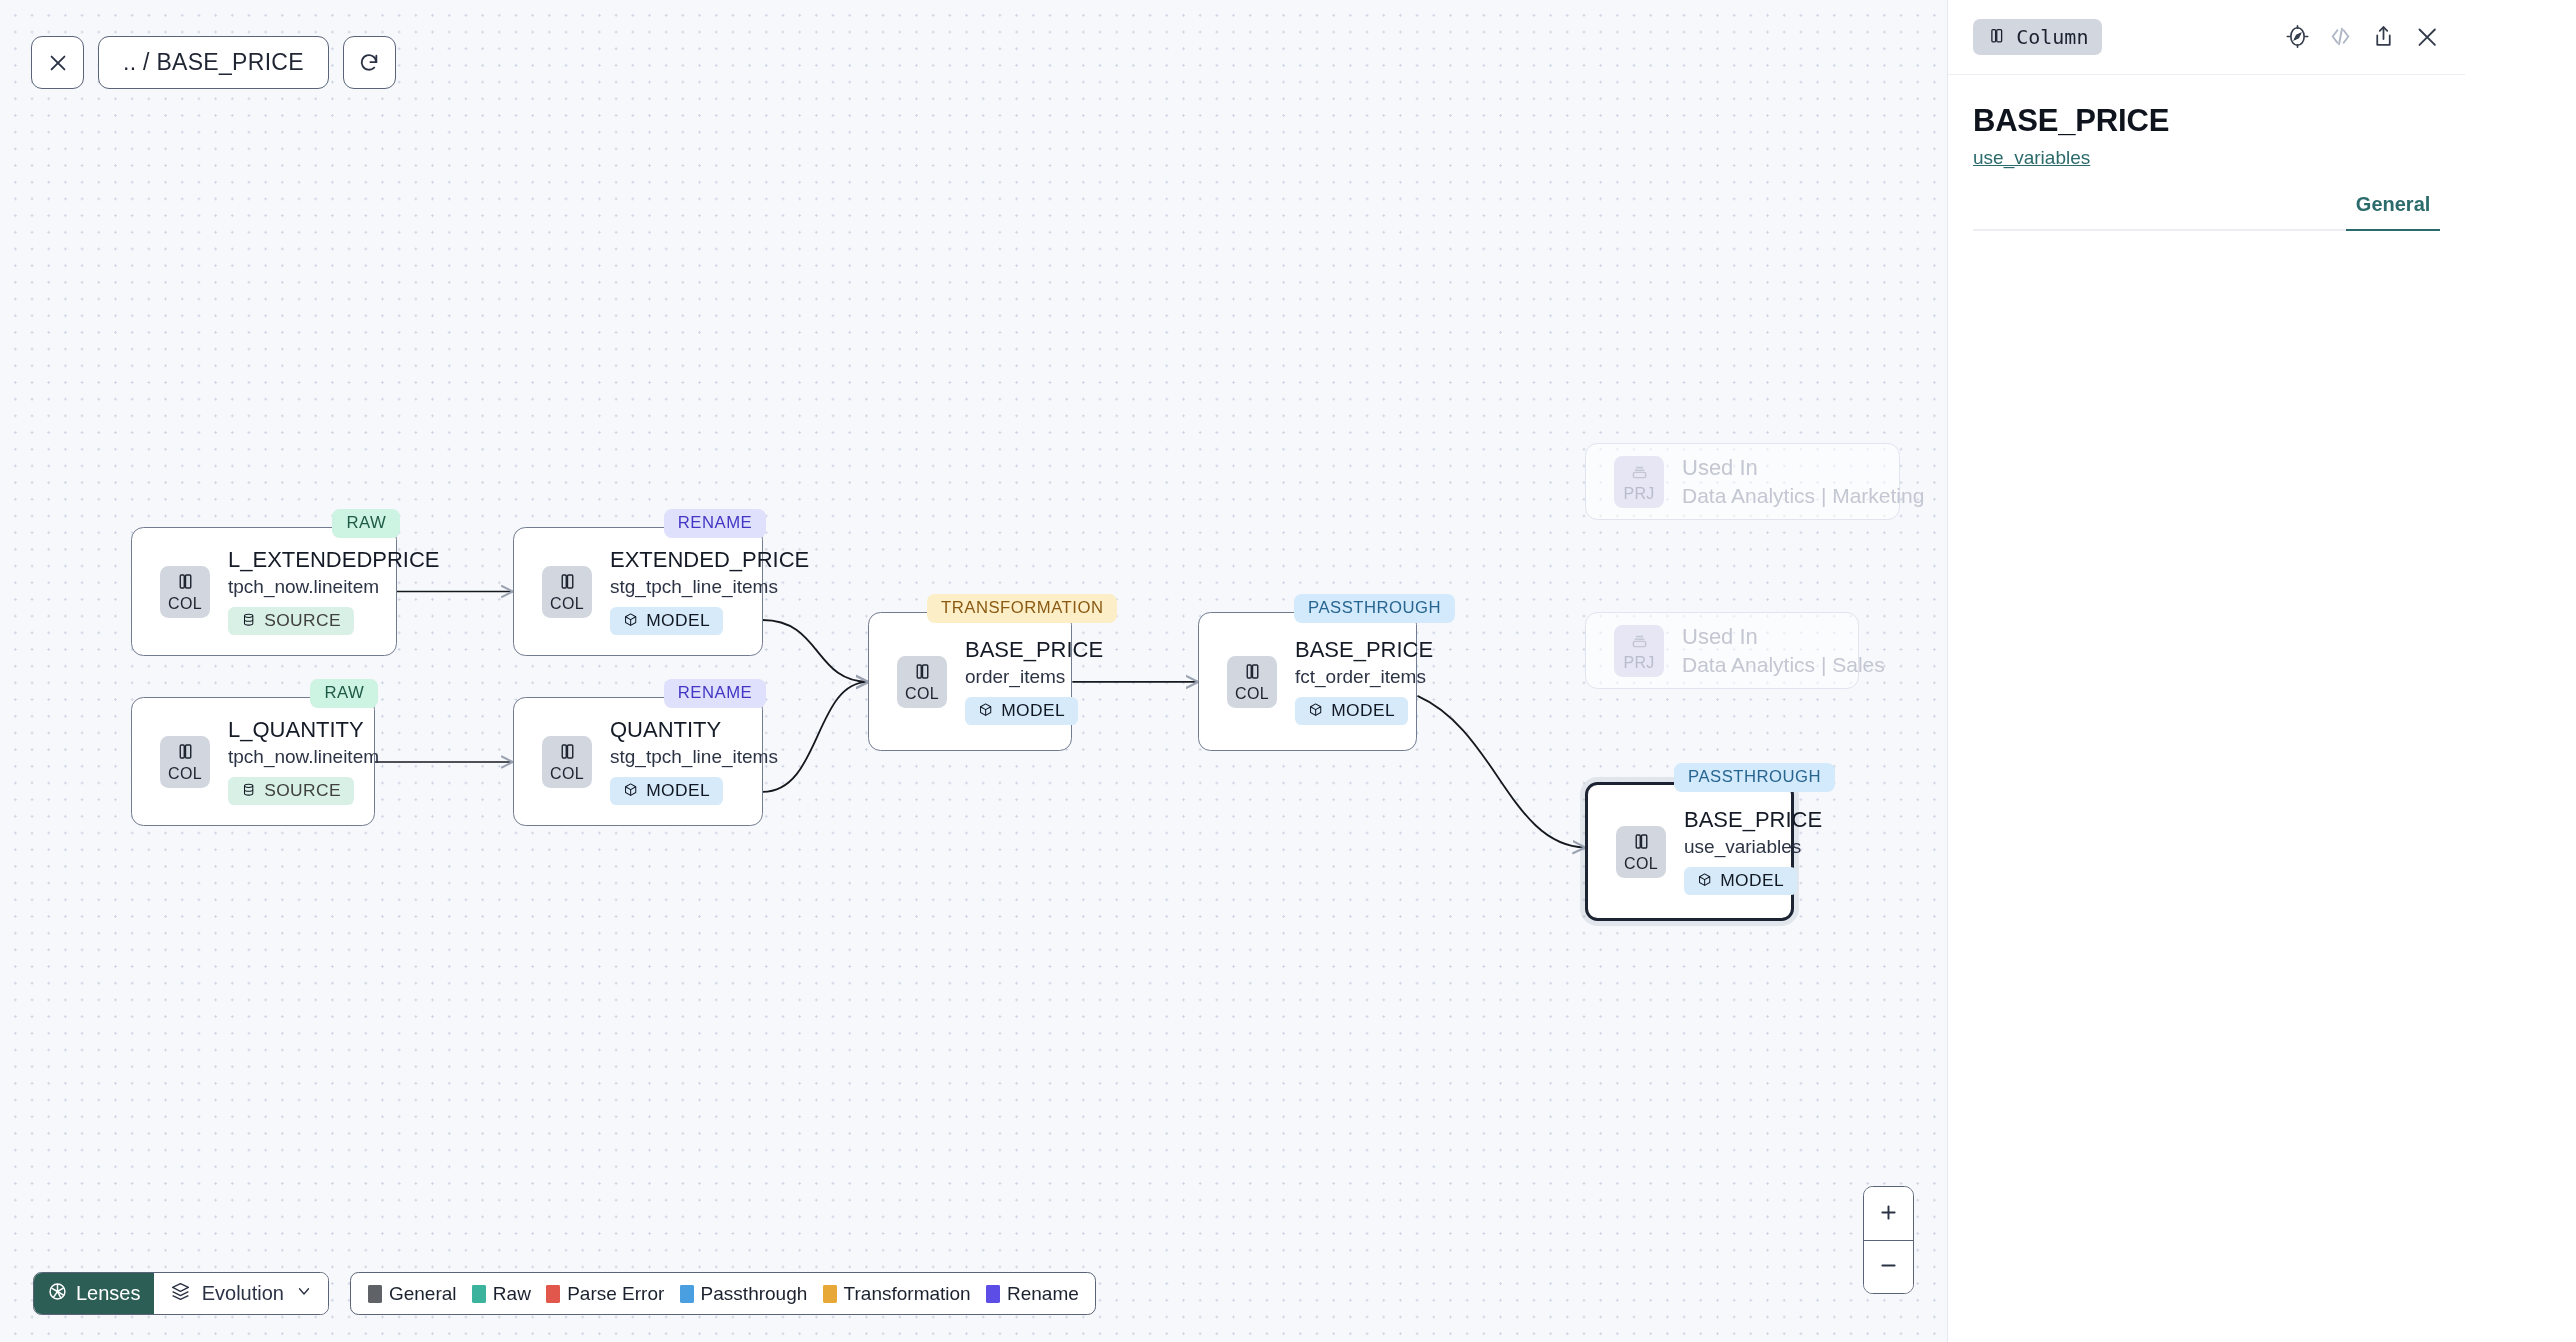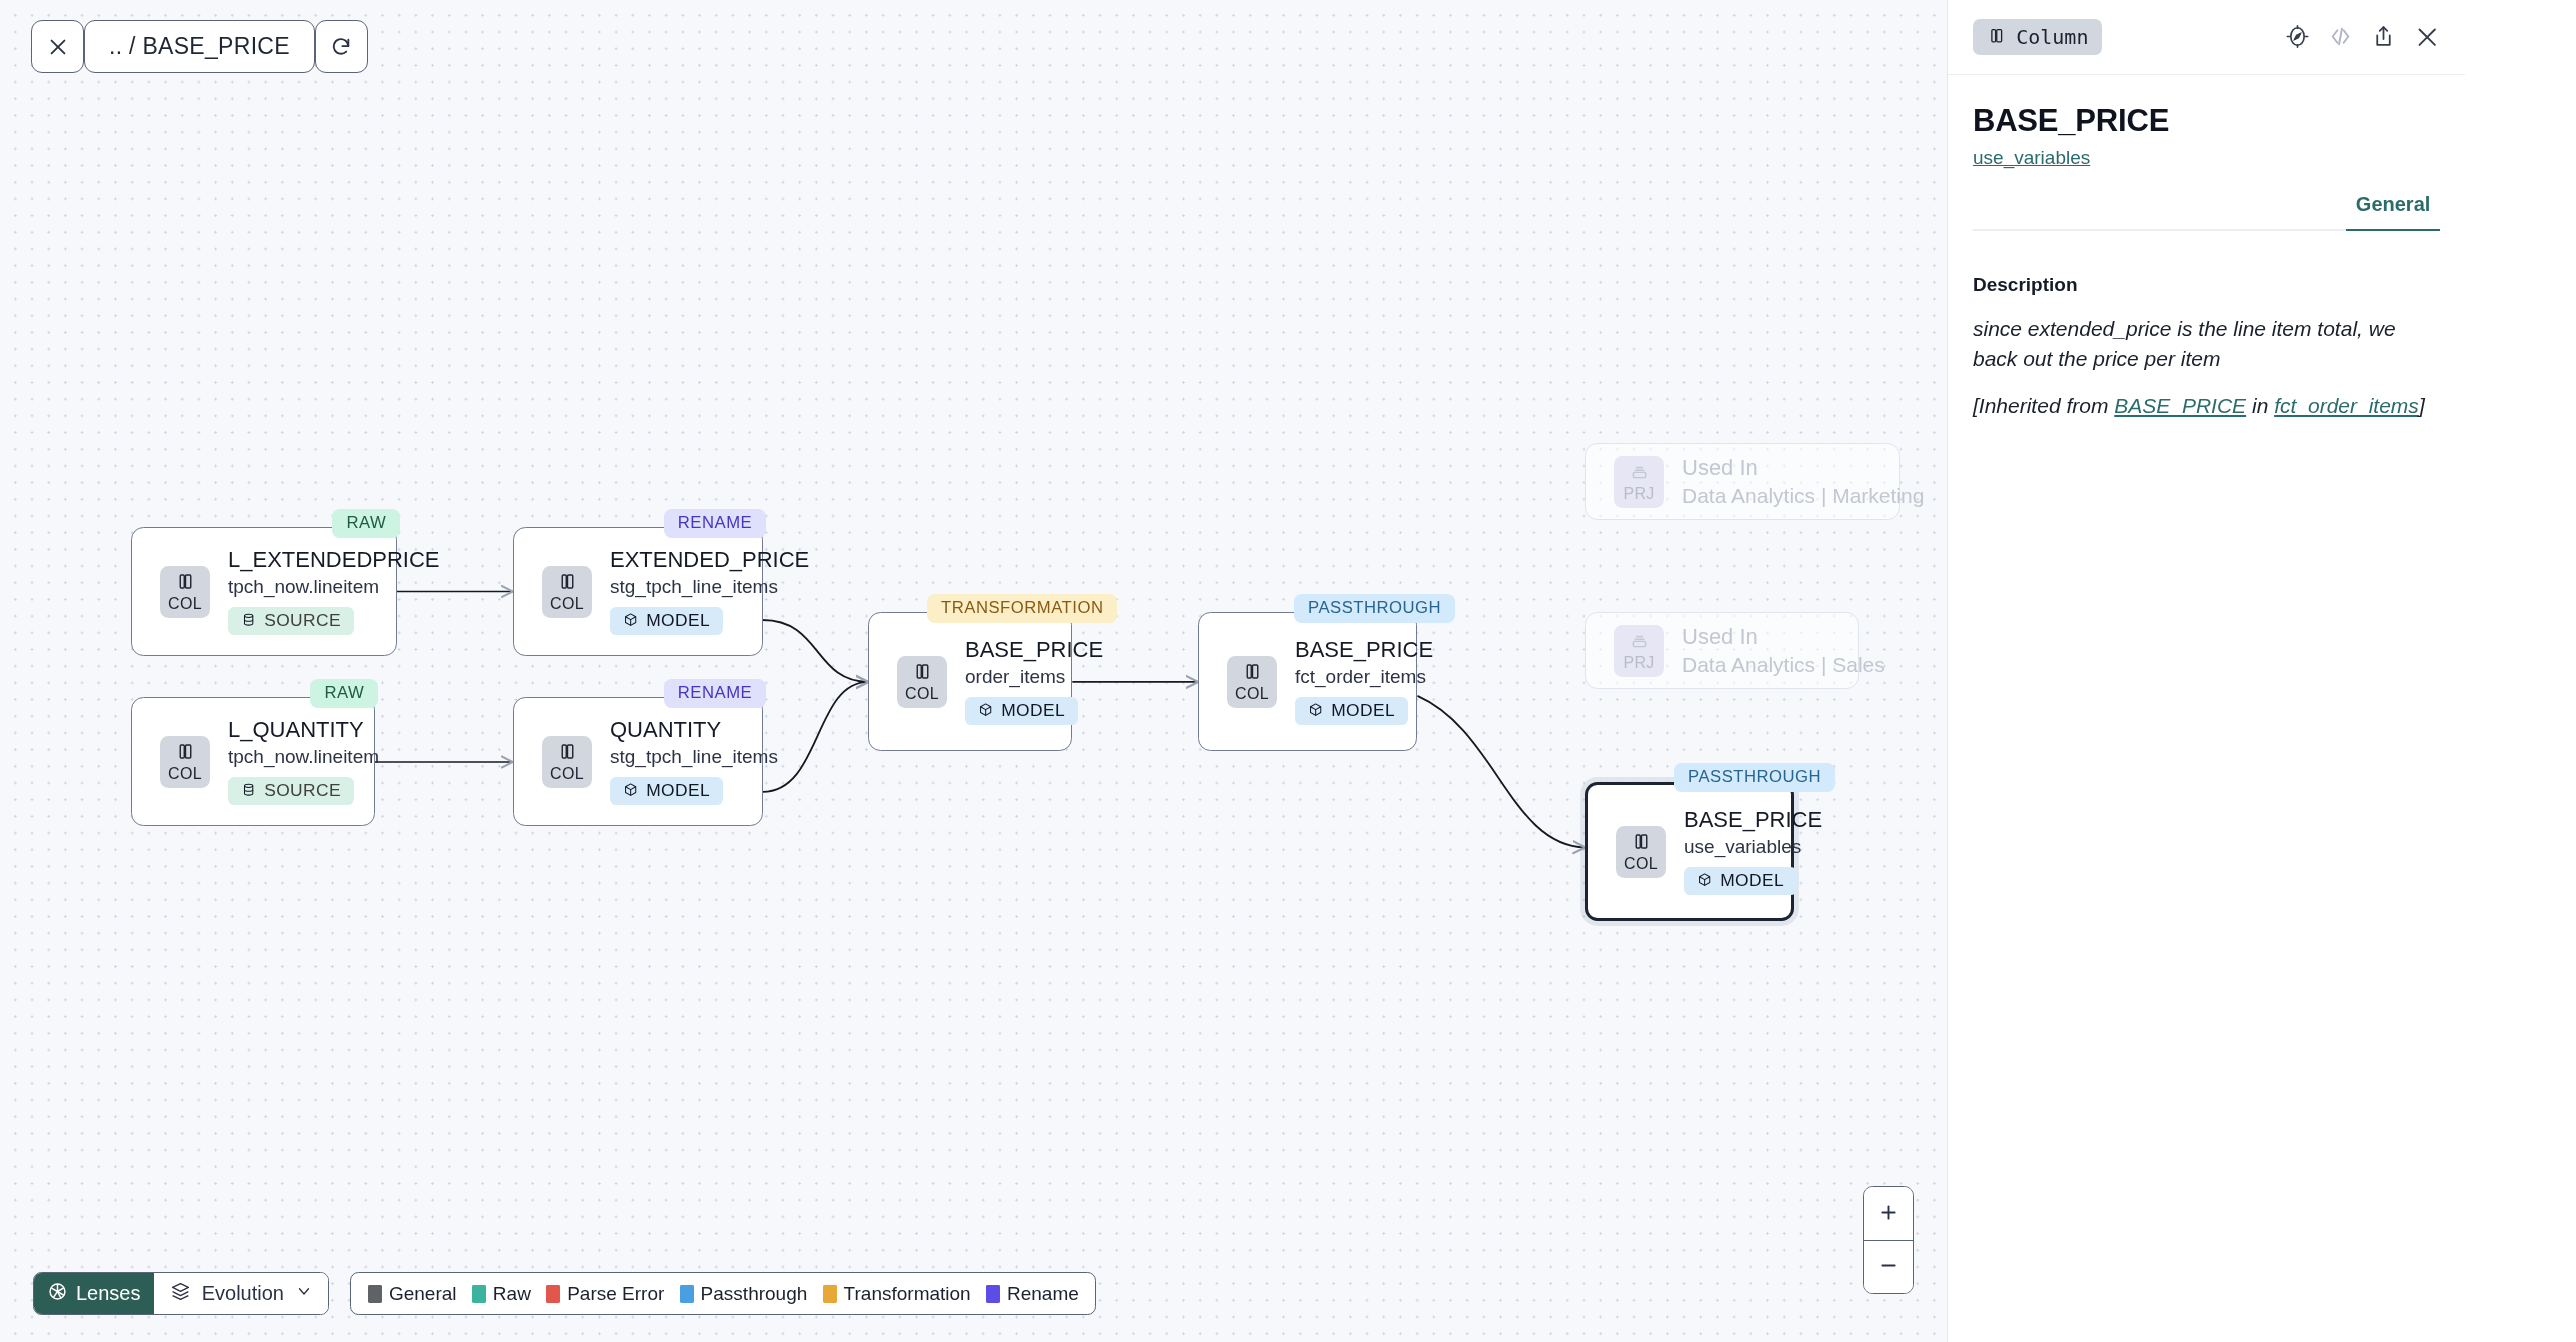--- a/index.html
+++ b/index.html
@@ -17,21 +17,21 @@
     position: relative;
     width: 1947px; height: 1343px;
     background-color: #f6f8fb;
     background-image: radial-gradient(circle, #cfd6e4 1.1px, transparent 1.2px);
     background-size: 16.7px 16.7px;
     background-position: 7px 7px;
     overflow: hidden;
   }
 
   
-  .top-toolbar { position: absolute; top: 20px; left: 31px; display: flex; align-items: center; z-index: 40; }
+  .top-toolbar { position: absolute; top: 36px; left: 31px; display: flex; align-items: center; gap: 14px; z-index: 40; }
   .tb-btn {
     height: 53px; min-width: 53px;
     background: #ffffff;
     border: 1.5px solid #5a6478;
     border-radius: 11px;
     display: flex; align-items: center; justify-content: center;
     color: #2b3245;
     cursor: pointer;
   }
   .tb-btn.pill { padding: 0 24px; font-size: 23px; letter-spacing: 0.3px; color: #1f2533; }
@@ -565,21 +565,16 @@
 
     <div class="panel-title">BASE_PRICE</div>
     <div class="panel-sub">
       <a>use_variables</a>
     </div>
 
     <div class="tabs">
       <div class="tab">General</div>
     </div>
 
-    <div class="section">
-      <div class="section-label">Description</div>
-      <div class="desc">since extended_price is the line item total, we back out the price per item</div>
-      <div class="desc second"><span>[Inherited from </span><a>BASE_PRICE</a><span> in </span><a>fct_order_items</a><span>]</span></div>
-    </div>
   </div>
 
 </div>
 
 
 </body></html>

